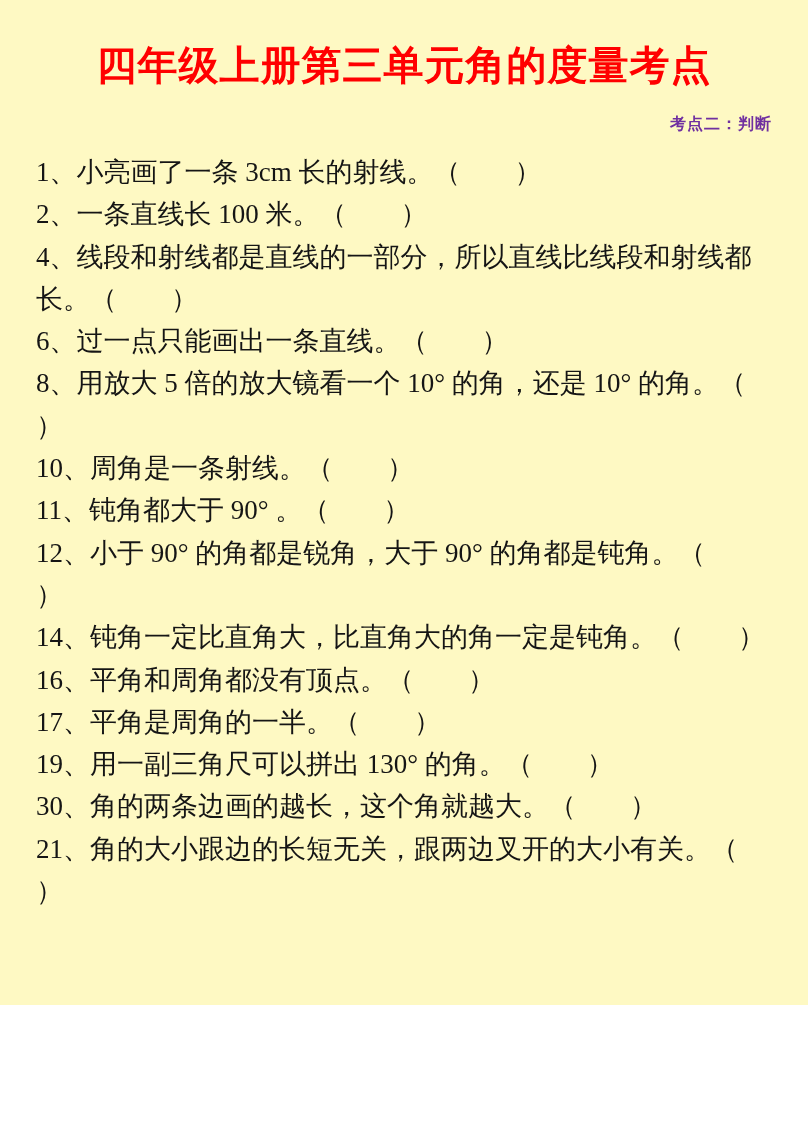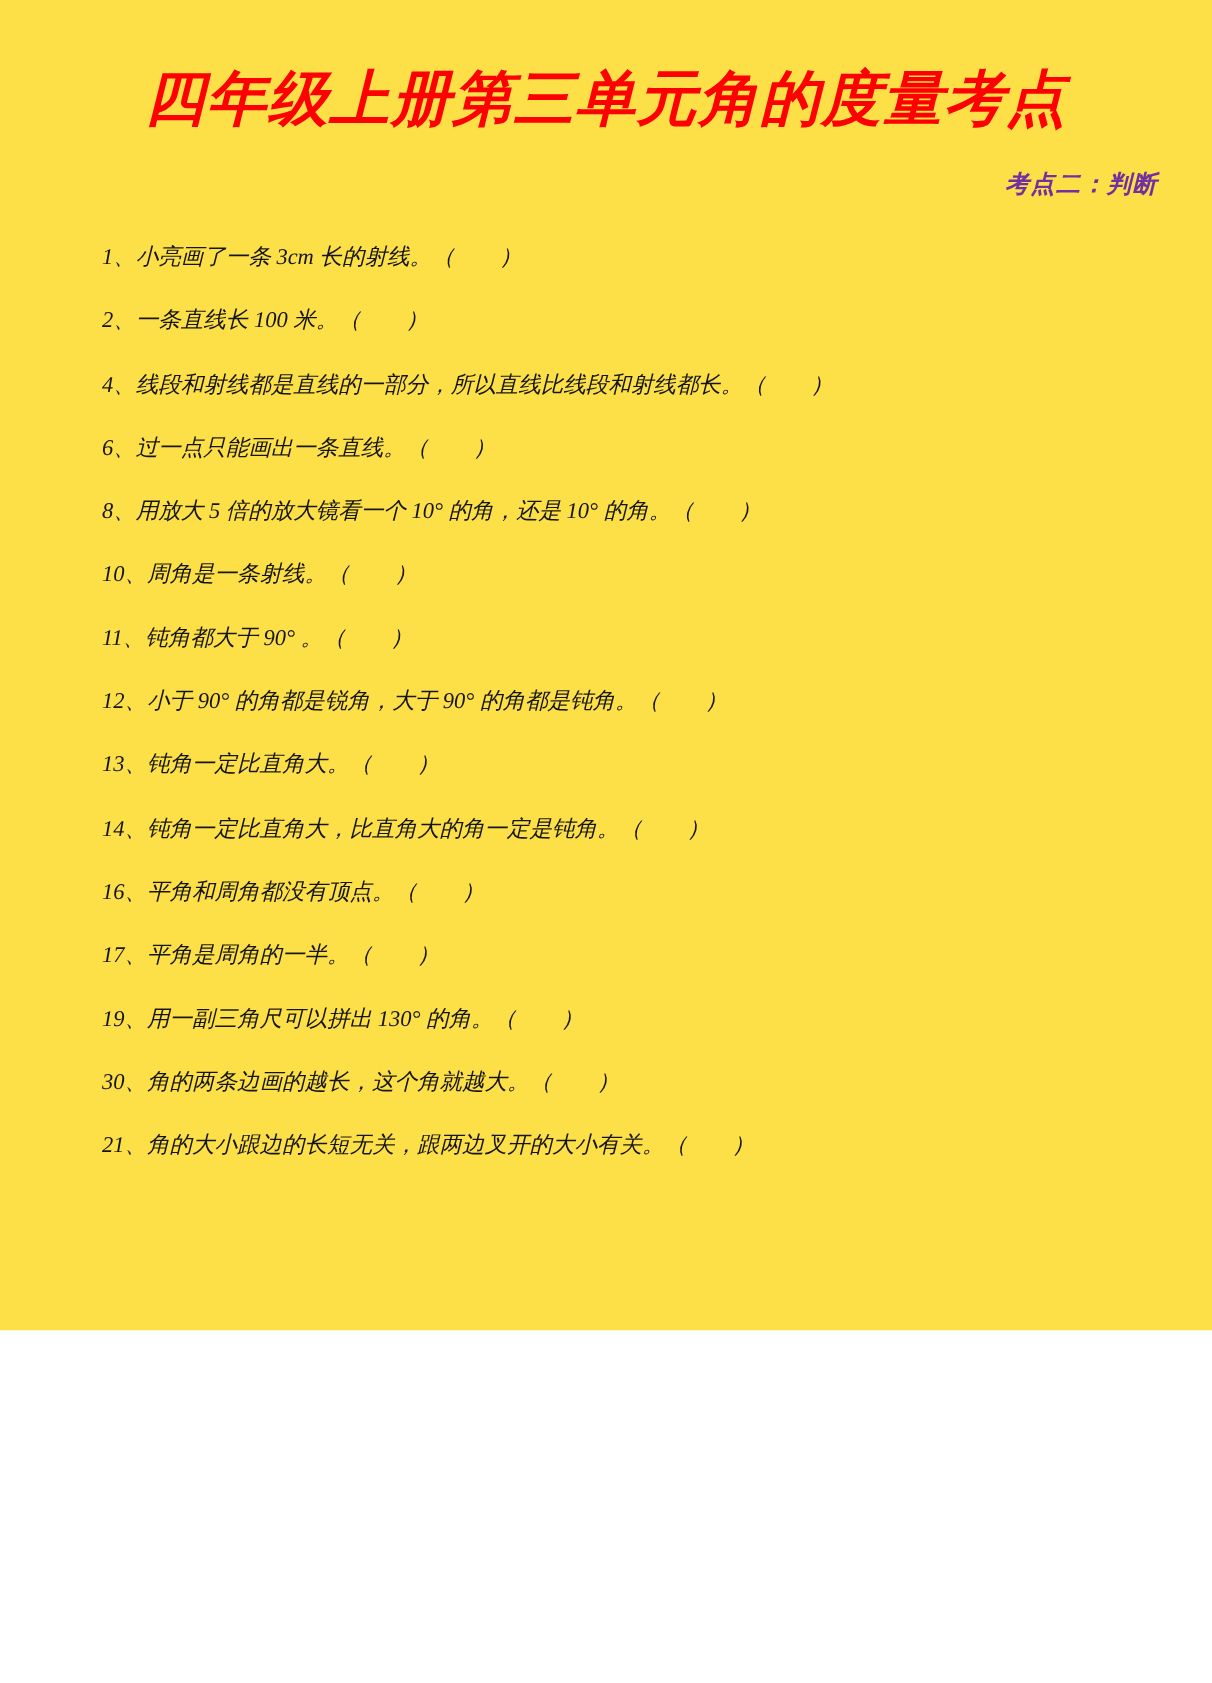--- a/index.html
+++ b/index.html
@@ -3,28 +3,27 @@
 <meta charset="utf-8">
 <style>
   html, body {
     margin: 0;
     padding: 0;
     background: #ffffff;
   }
   .page {
     position: relative;
     width: 808px;
-    height: 887px;
-    background: #fde047;
+    height: 1005px;
+    background: #fef9c3;
     box-sizing: border-box;
     padding: 0 36px;
     overflow: hidden;
     font-family: "Liberation Serif", "DejaVu Serif", serif;
     color: #151515;
-    font-style: italic;
   }
   .doc-title {
     margin: 0;
     padding-top: 40px;
     font-size: 40px;
     line-height: 52px;
     font-weight: 700;
     text-align: center;
     letter-spacing: 1px;
     white-space: nowrap;
@@ -34,23 +33,22 @@
     margin-top: 16px;
     font-size: 16px;
     line-height: 32px;
     font-weight: 700;
     text-align: right;
     font-family: "Liberation Sans", "DejaVu Sans", sans-serif;
     letter-spacing: 1px;
   }
   .questions {
     margin-top: 11px;
-    font-size: 15px;
+    font-size: 27px;
     line-height: 42.3px;
-    margin-left: 32px;
   }
   .question {
     text-align: left;
     word-break: break-all;
   }
 </style>
 </head>
 <body>
 
 <div class="page">
@@ -59,21 +57,20 @@
 
   <div class="questions" style="color: rgb(21, 21, 21);">
     <div class="question">1、小亮画了一条 3cm 长的射线。（　　）</div>
     <div class="question">2、一条直线长 100 米。（　　）</div>
     <div class="question">4、线段和射线都是直线的一部分，所以直线比线段和射线都长。（　　）</div>
     <div class="question">6、过一点只能画出一条直线。（　　）</div>
     <div class="question">8、用放大 5 倍的放大镜看一个 10° 的角，还是 10° 的角。（　　）</div>
     <div class="question">10、周角是一条射线。（　　）</div>
     <div class="question">11、钝角都大于 90° 。（　　）</div>
     <div class="question">12、小于 90° 的角都是锐角，大于 90° 的角都是钝角。（　　）</div>
-    <div class="question">13、钝角一定比直角大。（　　）</div>
     <div class="question">14、钝角一定比直角大，比直角大的角一定是钝角。（　　）</div>
     <div class="question">16、平角和周角都没有顶点。（　　）</div>
     <div class="question">17、平角是周角的一半。（　　）</div>
     <div class="question">19、用一副三角尺可以拼出 130° 的角。（　　）</div>
     <div class="question">30、角的两条边画的越长，这个角就越大。（　　）</div>
     <div class="question">21、角的大小跟边的长短无关，跟两边叉开的大小有关。（　　）</div>
   </div>
 </div>
 
 </body></html>

